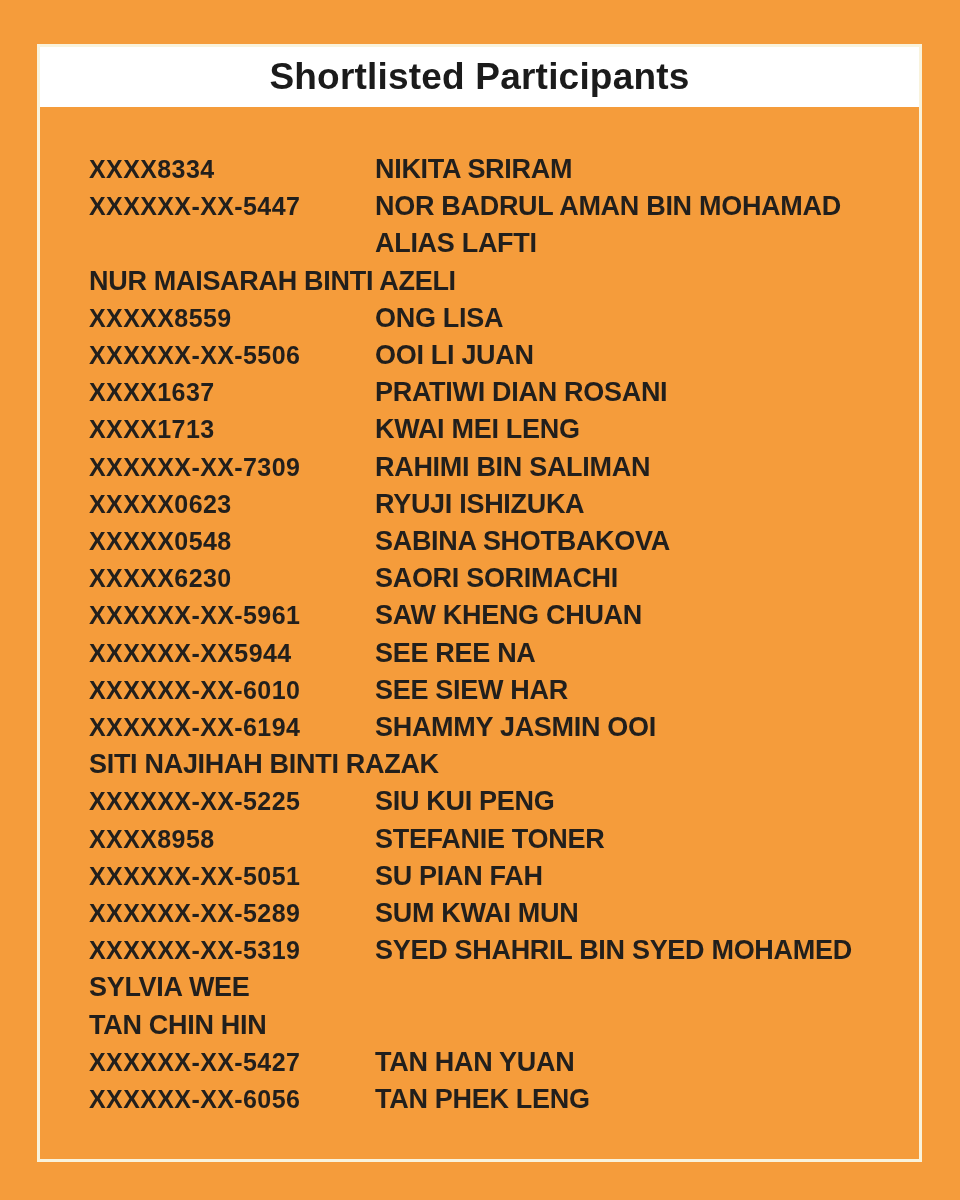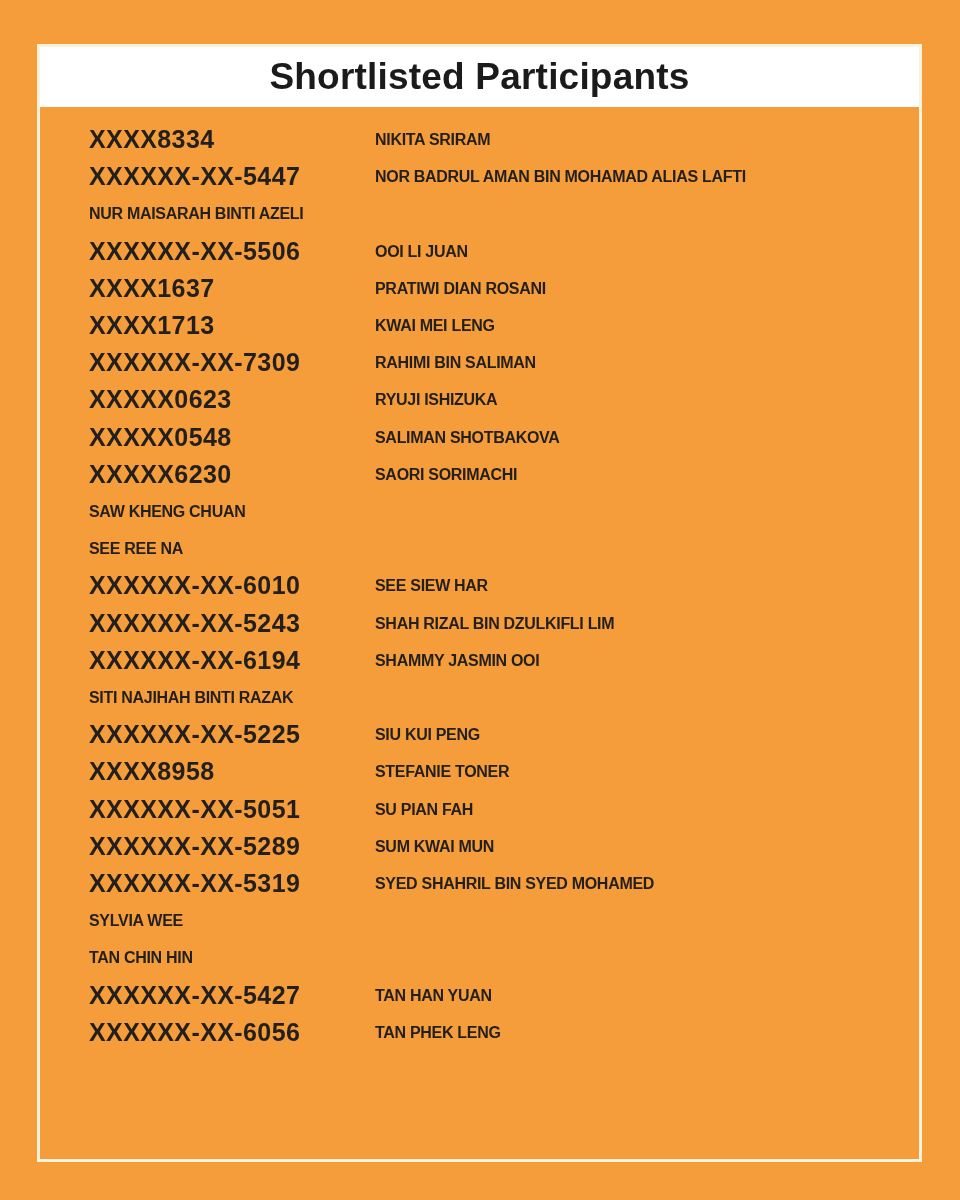--- a/index.html
+++ b/index.html
@@ -35,41 +35,41 @@
     justify-content:center;
   }
   .card-title{
     margin:16px;
     font-size:37px;
     font-weight:bold;
     color:var(--title);
     letter-spacing:0.2px;
   }
   .list{
-    padding:14px 0 0 49px;
+    padding:44px 0 0 49px;
   }
   .row{
     display:flex;
     align-items:flex-start;
   }
   .cell{
     font-weight:bold;
     color:var(--text);
     line-height:37.2px;
   }
   .id{
     width:286px;
     flex-shrink:0;
     font-size:25px;
     letter-spacing:0.4px;
     white-space:nowrap;
   }
   .name{
     width:505px;
-    font-size:16px;
+    font-size:27px;
     letter-spacing:-0.3px;
   }
 </style>
 </head>
 <body>
 
 <div class="page">
   <div class="card">
     <div class="card-header">
       <h1 class="card-title">Shortlisted Participants</h1>
@@ -80,20 +80,24 @@
         <span class="cell name">NIKITA SRIRAM</span>
       </div>
       <div class="row">
         <span class="cell id">XXXXXX-XX-5447</span>
         <span class="cell name">NOR BADRUL AMAN BIN MOHAMAD ALIAS LAFTI</span>
       </div>
       <div class="row">
         <span class="cell name">NUR MAISARAH BINTI AZELI</span>
       </div>
       <div class="row">
+        <span class="cell id">XXXXX8559</span>
+        <span class="cell name">ONG LISA</span>
+      </div>
+      <div class="row">
         <span class="cell id">XXXXXX-XX-5506</span>
         <span class="cell name">OOI LI JUAN</span>
       </div>
       <div class="row">
         <span class="cell id">XXXX1637</span>
         <span class="cell name">PRATIWI DIAN ROSANI</span>
       </div>
       <div class="row">
         <span class="cell id">XXXX1713</span>
         <span class="cell name">KWAI MEI LENG</span>
@@ -101,39 +105,37 @@
       <div class="row">
         <span class="cell id">XXXXXX-XX-7309</span>
         <span class="cell name">RAHIMI BIN SALIMAN</span>
       </div>
       <div class="row">
         <span class="cell id">XXXXX0623</span>
         <span class="cell name">RYUJI ISHIZUKA</span>
       </div>
       <div class="row">
         <span class="cell id">XXXXX0548</span>
-        <span class="cell name">SALIMAN SHOTBAKOVA</span>
+        <span class="cell name">SABINA SHOTBAKOVA</span>
       </div>
       <div class="row">
         <span class="cell id">XXXXX6230</span>
         <span class="cell name">SAORI SORIMACHI</span>
       </div>
       <div class="row">
+        <span class="cell id">XXXXXX-XX-5961</span>
         <span class="cell name">SAW KHENG CHUAN</span>
       </div>
       <div class="row">
+        <span class="cell id">XXXXXX-XX5944</span>
         <span class="cell name">SEE REE NA</span>
       </div>
       <div class="row">
         <span class="cell id">XXXXXX-XX-6010</span>
         <span class="cell name">SEE SIEW HAR</span>
-      </div>
-      <div class="row">
-        <span class="cell id">XXXXXX-XX-5243</span>
-        <span class="cell name">SHAH RIZAL BIN DZULKIFLI LIM</span>
       </div>
       <div class="row">
         <span class="cell id">XXXXXX-XX-6194</span>
         <span class="cell name">SHAMMY JASMIN OOI</span>
       </div>
       <div class="row">
         <span class="cell name">SITI NAJIHAH BINTI RAZAK</span>
       </div>
       <div class="row">
         <span class="cell id">XXXXXX-XX-5225</span>

